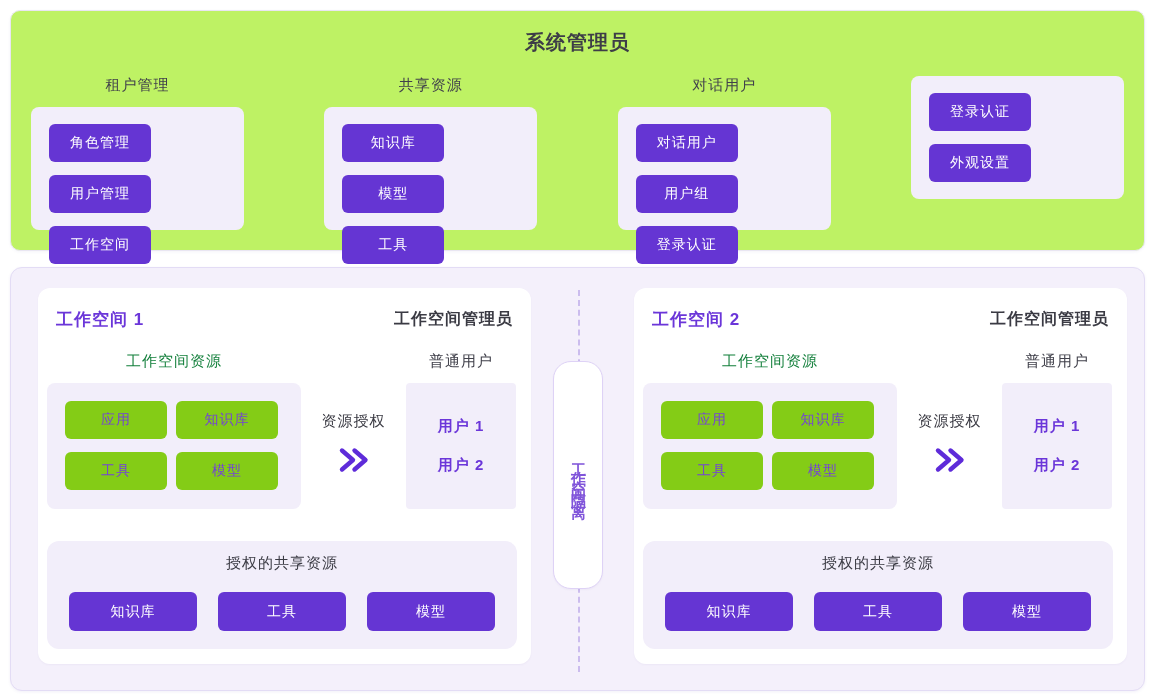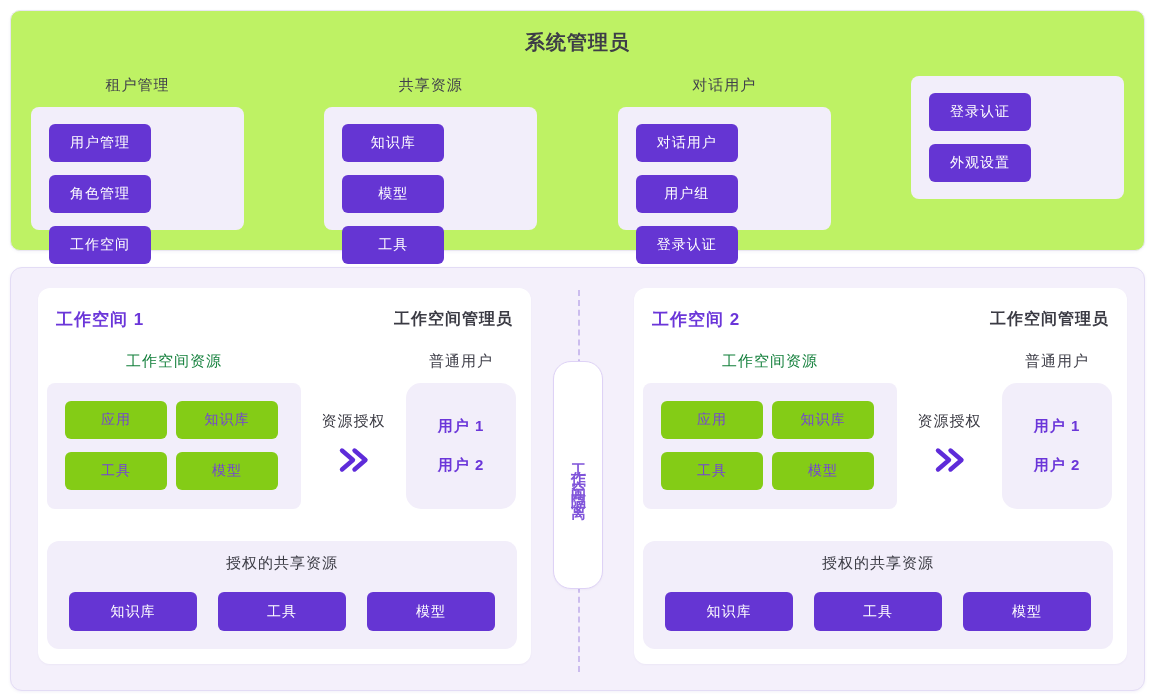--- a/index.html
+++ b/index.html
@@ -65,21 +65,21 @@
     border-radius:6px; display:flex; align-items:center; justify-content:center;
     font-size:14px; letter-spacing:1px;
   }
 
   .ws-auth-label { position:absolute; left:263px; top:124px; width:105px; text-align:center; font-size:15px; color:#3a3a43; letter-spacing:1px; }
   .ws-chevron { position:absolute; left:263px; top:158px; width:105px; text-align:center; }
 
   .ws-users-label { position:absolute; left:368px; top:64px; width:110px; text-align:center; font-size:15px; color:#41414b; letter-spacing:1px; }
   .ws-users-panel {
     position:absolute; left:368px; top:95px; width:110px; height:126px;
-    background:#f2eefa; border-radius:15px;
+    background:#f2eefa; border-radius:4px;
     display:flex; flex-direction:column; align-items:center; justify-content:center; gap:20px;
   }
   .user-item { font-size:15px; font-weight:700; color:#6b36d9; letter-spacing:1px; }
 
   .ws-shared-panel {
     position:absolute; left:9px; top:253px; width:470px; height:108px;
     background:#f2eefa; border-radius:12px;
   }
   .ws-shared-label { text-align:center; padding-top:13px; font-size:15px; color:#3a3a43; letter-spacing:1px; }
   .shared-row { display:flex; justify-content:space-between; padding:0 22px; margin-top:19px; }
@@ -110,22 +110,22 @@
 
 <div class="page">
 
   <div class="top-section">
     <div class="top-title">系统管理员</div>
     <div class="groups-row">
 
       <div class="group">
         <div class="group-label">租户管理</div>
         <div class="group-panel">
+          <div class="chip-solid">角色管理</div>
           <div class="chip-solid">用户管理</div>
-          <div class="chip-solid">角色管理</div>
           <div class="chip-solid">工作空间</div>
           <div class="chip-solid">资源授权</div>
         </div>
       </div>
 
       <div class="group">
         <div class="group-label">共享资源</div>
         <div class="group-panel">
           <div class="chip-solid">知识库</div>
           <div class="chip-solid">模型</div>

